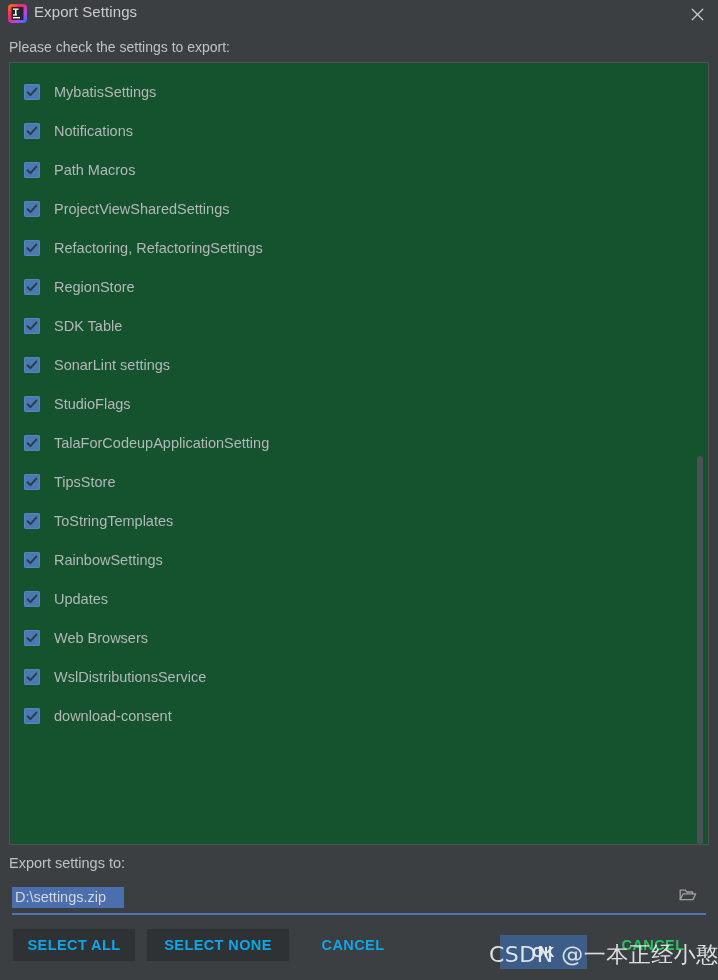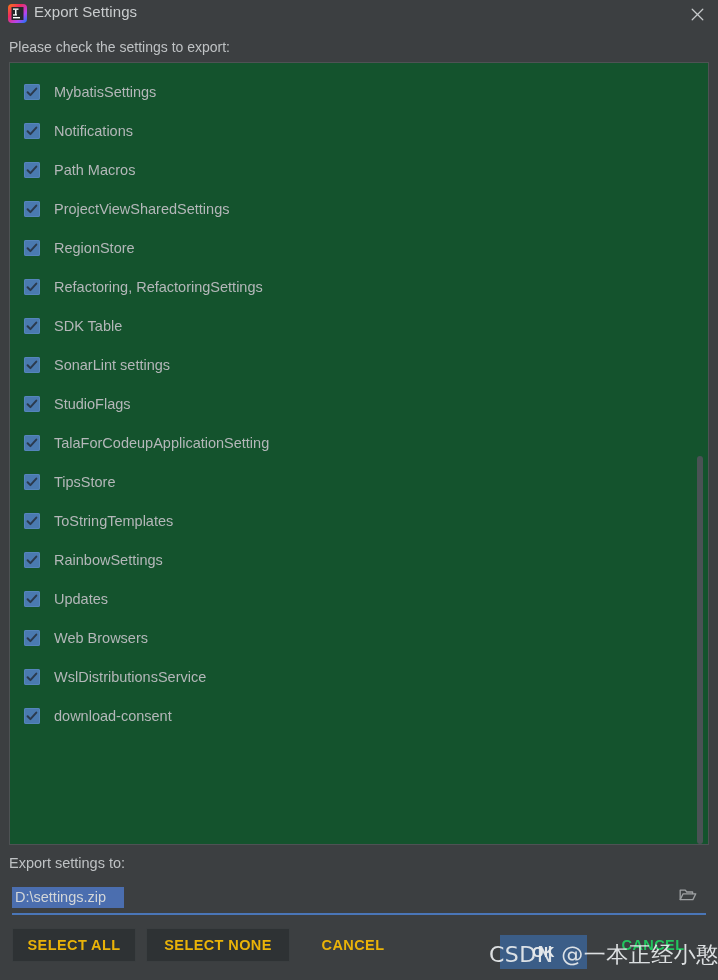--- a/index.html
+++ b/index.html
@@ -166,21 +166,21 @@
   
   .btn {
     position: absolute;
     height: 34px;
     display: flex;
     align-items: center;
     justify-content: center;
     font-size: 14.5px;
     font-weight: bold;
     letter-spacing: .4px;
-    color: #eab308;
+    color: #0ea5e9;
     cursor: pointer;
     box-sizing: border-box;
     user-select: none;
   }
   .btn-filled {
     background: #2e3234;
     border: 1px solid #3a3e40;
   }
   .btn-flat { background: transparent; }
   #btn-select-all { left: 12px;  top: 928px; width: 124px; }
@@ -276,29 +276,29 @@
               </svg>
             </span>
             <span class="row-label">ProjectViewSharedSettings</span>
           </div>
           <div class="row">
             <span class="cb">
               <svg width="14" height="14" viewBox="0 0 14 14">
                 <path d="M2.6 7.2 L5.4 10.1 L11.3 3.6" stroke="#2b3a4d" stroke-width="2" fill="none" stroke-linecap="round" stroke-linejoin="round"></path>
               </svg>
             </span>
+            <span class="row-label">Refactoring, RefactoringSettings</span>
+          </div>
+          <div class="row">
+            <span class="cb">
+              <svg width="14" height="14" viewBox="0 0 14 14">
+                <path d="M2.6 7.2 L5.4 10.1 L11.3 3.6" stroke="#2b3a4d" stroke-width="2" fill="none" stroke-linecap="round" stroke-linejoin="round"></path>
+              </svg>
+            </span>
             <span class="row-label">RegionStore</span>
-          </div>
-          <div class="row">
-            <span class="cb">
-              <svg width="14" height="14" viewBox="0 0 14 14">
-                <path d="M2.6 7.2 L5.4 10.1 L11.3 3.6" stroke="#2b3a4d" stroke-width="2" fill="none" stroke-linecap="round" stroke-linejoin="round"></path>
-              </svg>
-            </span>
-            <span class="row-label">Refactoring, RefactoringSettings</span>
           </div>
           <div class="row">
             <span class="cb">
               <svg width="14" height="14" viewBox="0 0 14 14">
                 <path d="M2.6 7.2 L5.4 10.1 L11.3 3.6" stroke="#2b3a4d" stroke-width="2" fill="none" stroke-linecap="round" stroke-linejoin="round"></path>
               </svg>
             </span>
             <span class="row-label">SDK Table</span>
           </div>
           <div class="row">

